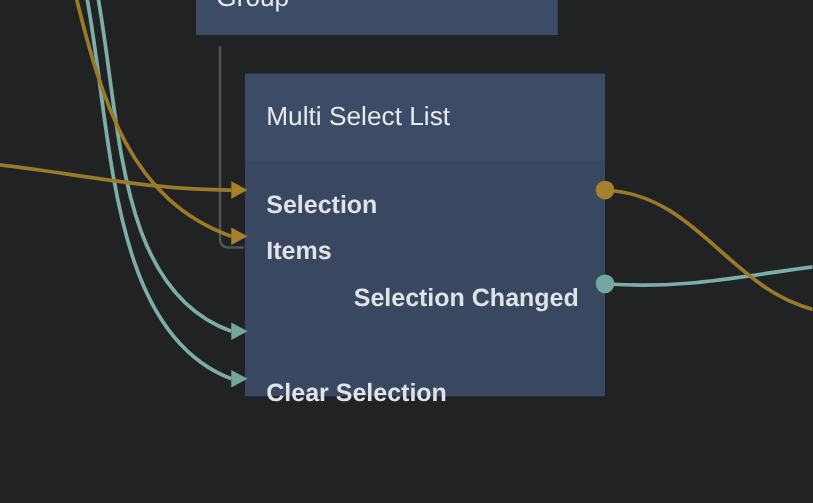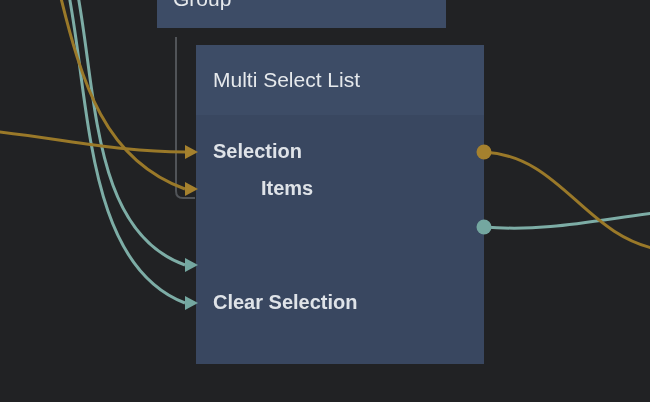--- a/index.html
+++ b/index.html
@@ -30,37 +30,37 @@
     padding-left:17px;
     box-sizing:border-box;
   }
   #group-node{
     left:157px;top:-30px;width:289px;height:58px;
     background:#3d4c66;
   }
   #group-node .node-header{height:58px;padding-left:16px;}
 
   #msl-node{
-    left:196px;top:45px;width:288px;height:319px;
+    left:196px;top:59px;width:288px;height:258px;
   }
   #msl-node .node-header{height:70px;}
 
   .port-row{
     position:absolute;left:0;right:0;height:38px;
     line-height:38px;
     color:#dfe3e8;
     font-size:20px;
     font-weight:bold;
   }
   .port-row.input{padding-left:17px;text-align:left;}
   .port-row.output{padding-right:21px;text-align:right;}
   .port-row span{display:inline-block;vertical-align:middle;line-height:normal;}
 
   #port-selection{top:86px;}
-  #port-items{top:123px;margin-left:48px;}
+  #port-items{top:123px;}
   #port-selection-changed{top:161px;}
   #port-select-all{top:199px;}
   #port-clear-selection{top:237px;}
 </style>
 </head>
 <body>
 
 <div class="canvas">
 
   <svg class="wire-layer layer-back">
@@ -78,20 +78,23 @@
       <div class="node-header">
         <span>Multi Select List</span>
       </div>
 
       <div class="port-row input" id="port-selection">
         <span>Selection</span>
       </div>
       <div class="port-row input" id="port-items">
         <span>Items</span>
       </div>
+      <div class="port-row output" id="port-selection-changed">
+        <span>Selection Changed</span>
+      </div>
       <div class="port-row input" id="port-clear-selection">
         <span>Clear Selection</span>
       </div>
     </div>
   </div>
 
   <svg class="wire-layer layer-front">
 
     <path d="M 77,-10 C 97,95 92,232 185,265" fill="none" stroke="#7dada6" stroke-width="3"></path>
     <path d="M 68,-10 C 90,100 85,265 185,303" fill="none" stroke="#7dada6" stroke-width="3"></path>

